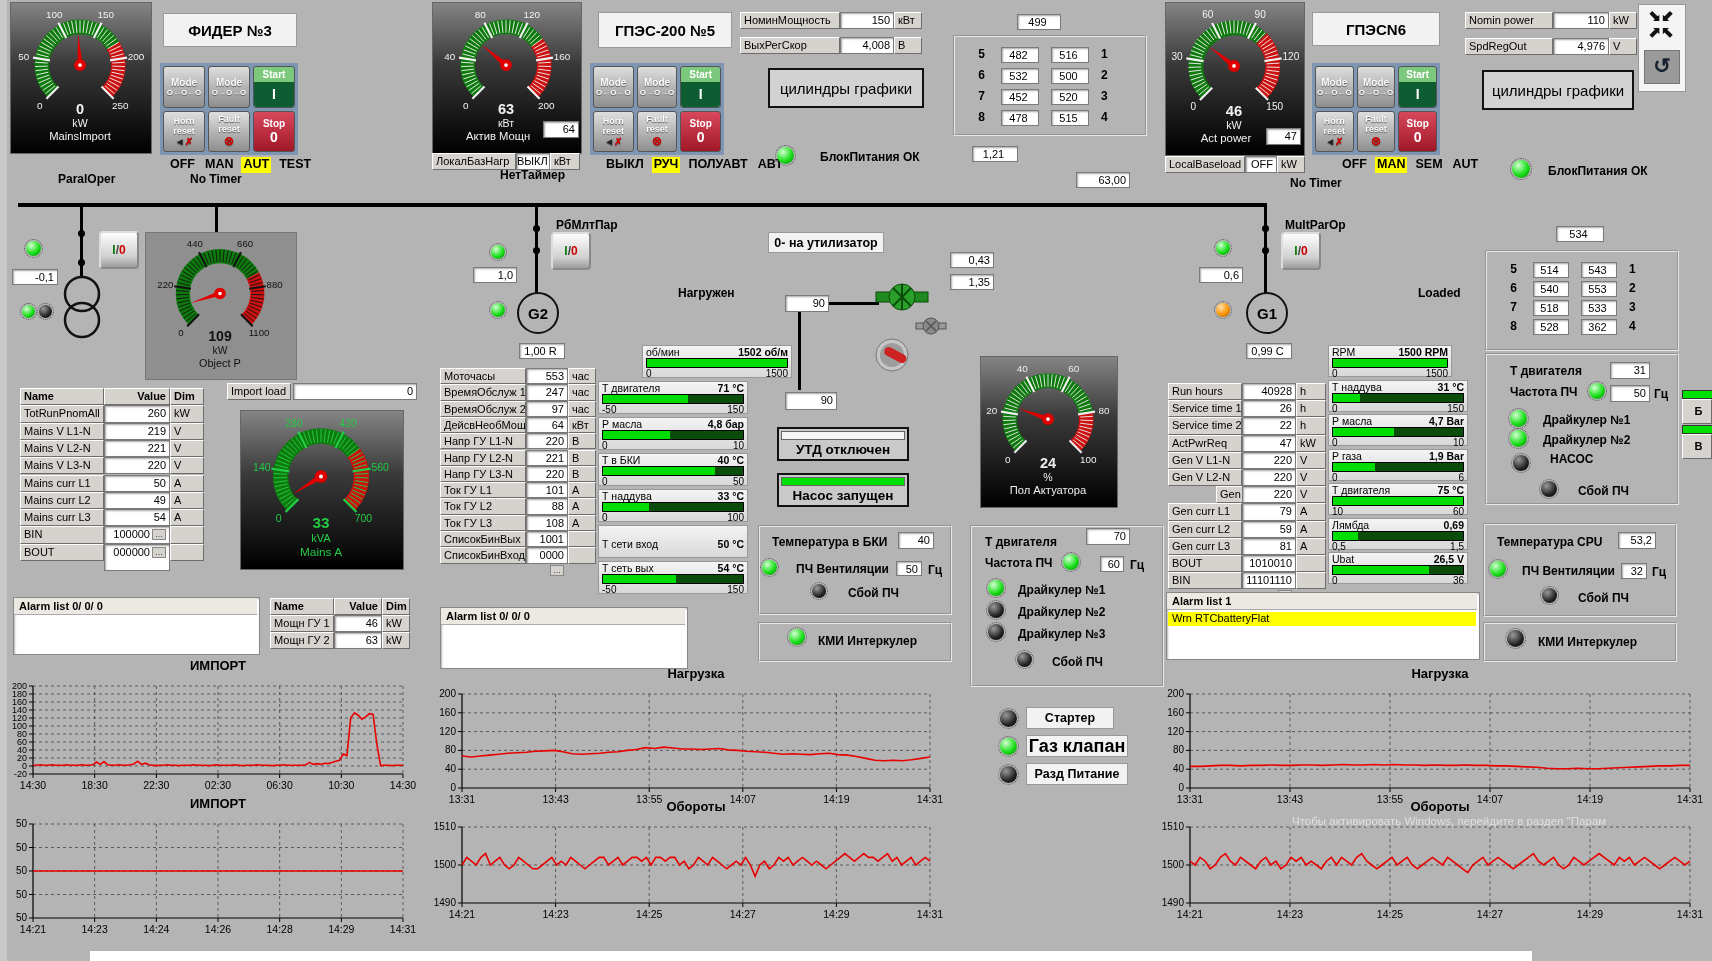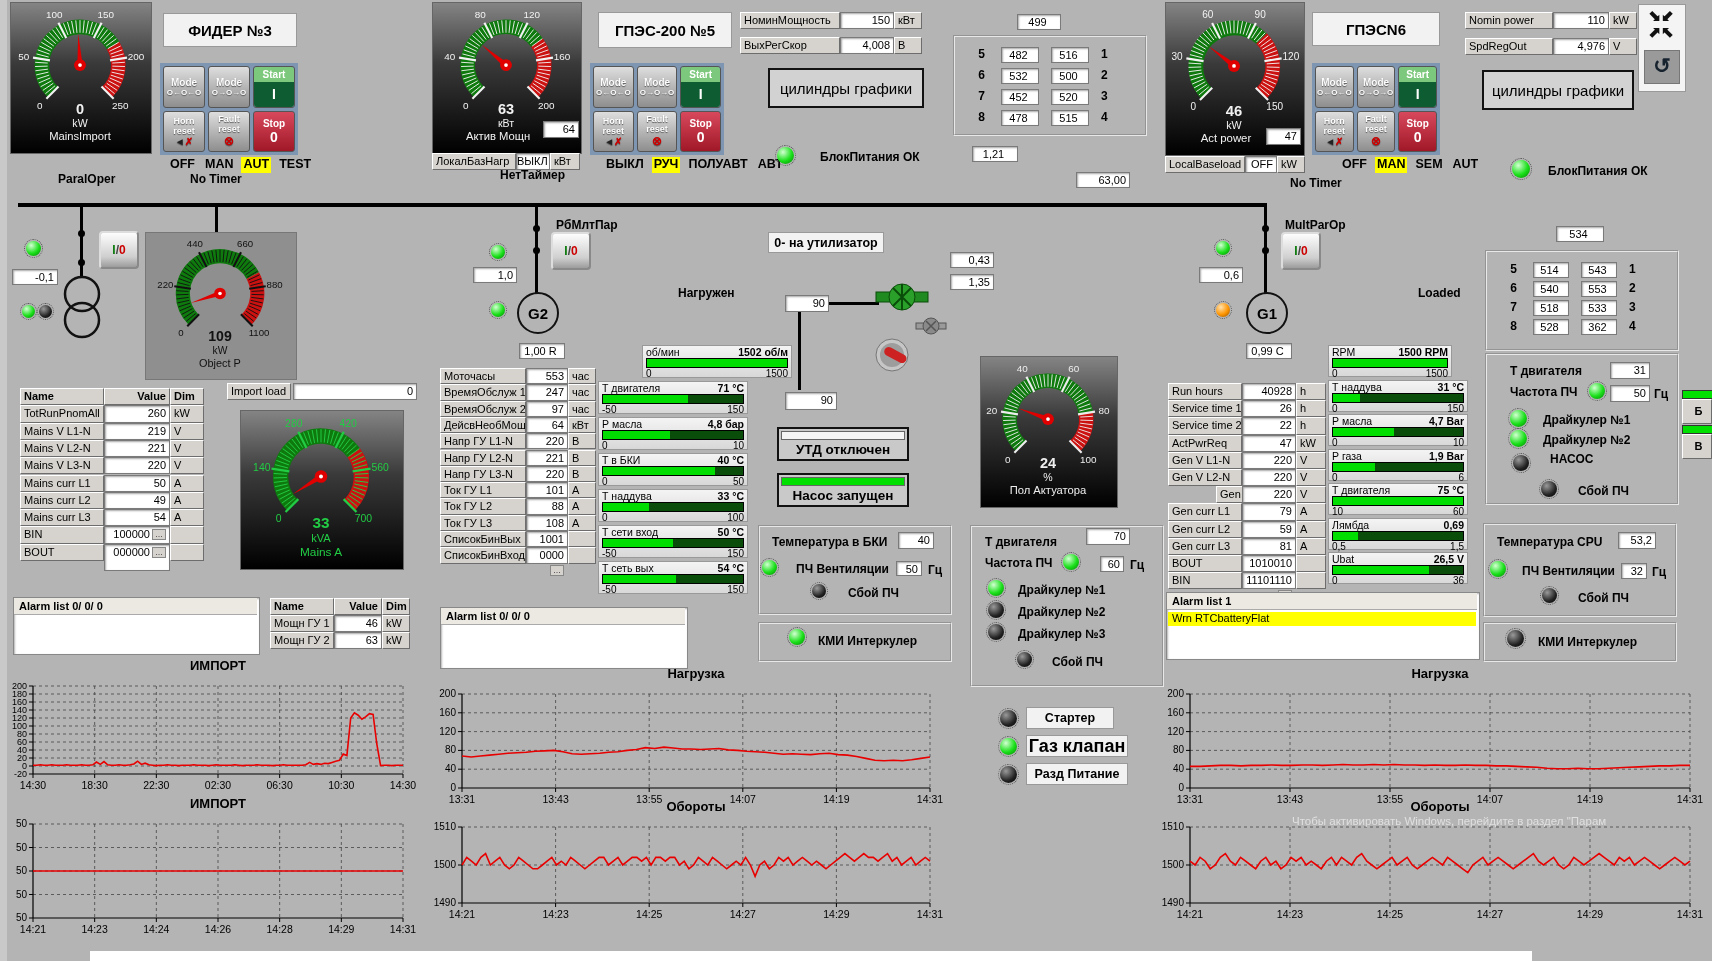--- a/index.html
+++ b/index.html
@@ -855,21 +855,21 @@
       </div>
       <div style="margin: 0px 3px; height: 8px; background: rgb(10, 77, 10); border: 1px solid rgb(0, 0, 0);">
         <div style="height: 100%; width: 33%; background: rgb(0, 221, 0);"></div>
       </div>
       <div style="display: flex; justify-content: space-between; font-size: 10px; padding: 0px 3px;">
         <span>0</span>
         <span>100</span>
       </div>
     </div>
     <div class="abs" style="left: 598px; top: 525px; width: 150px; height: 33px; background: linear-gradient(rgb(244, 244, 244), rgb(216, 216, 216)); border: 1px solid rgb(153, 153, 153); box-sizing: border-box;">
-      <div style="display: flex; justify-content: space-between; font-size: 10.5px; padding: 0px 3px;">
+      <div style="display: flex; justify-content: space-between; font-size: 10.5px; padding: 12px 3px;">
         <span>Т сети вход</span>
         <b>50 °C</b>
       </div>
       <div style="margin: 0px 3px; height: 8px; background: rgb(10, 77, 10); border: 1px solid rgb(0, 0, 0);">
         <div style="height: 100%; width: 50%; background: rgb(0, 221, 0);"></div>
       </div>
       <div style="display: flex; justify-content: space-between; font-size: 10px; padding: 0px 3px;">
         <span>-50</span>
         <span>150</span>
       </div>

